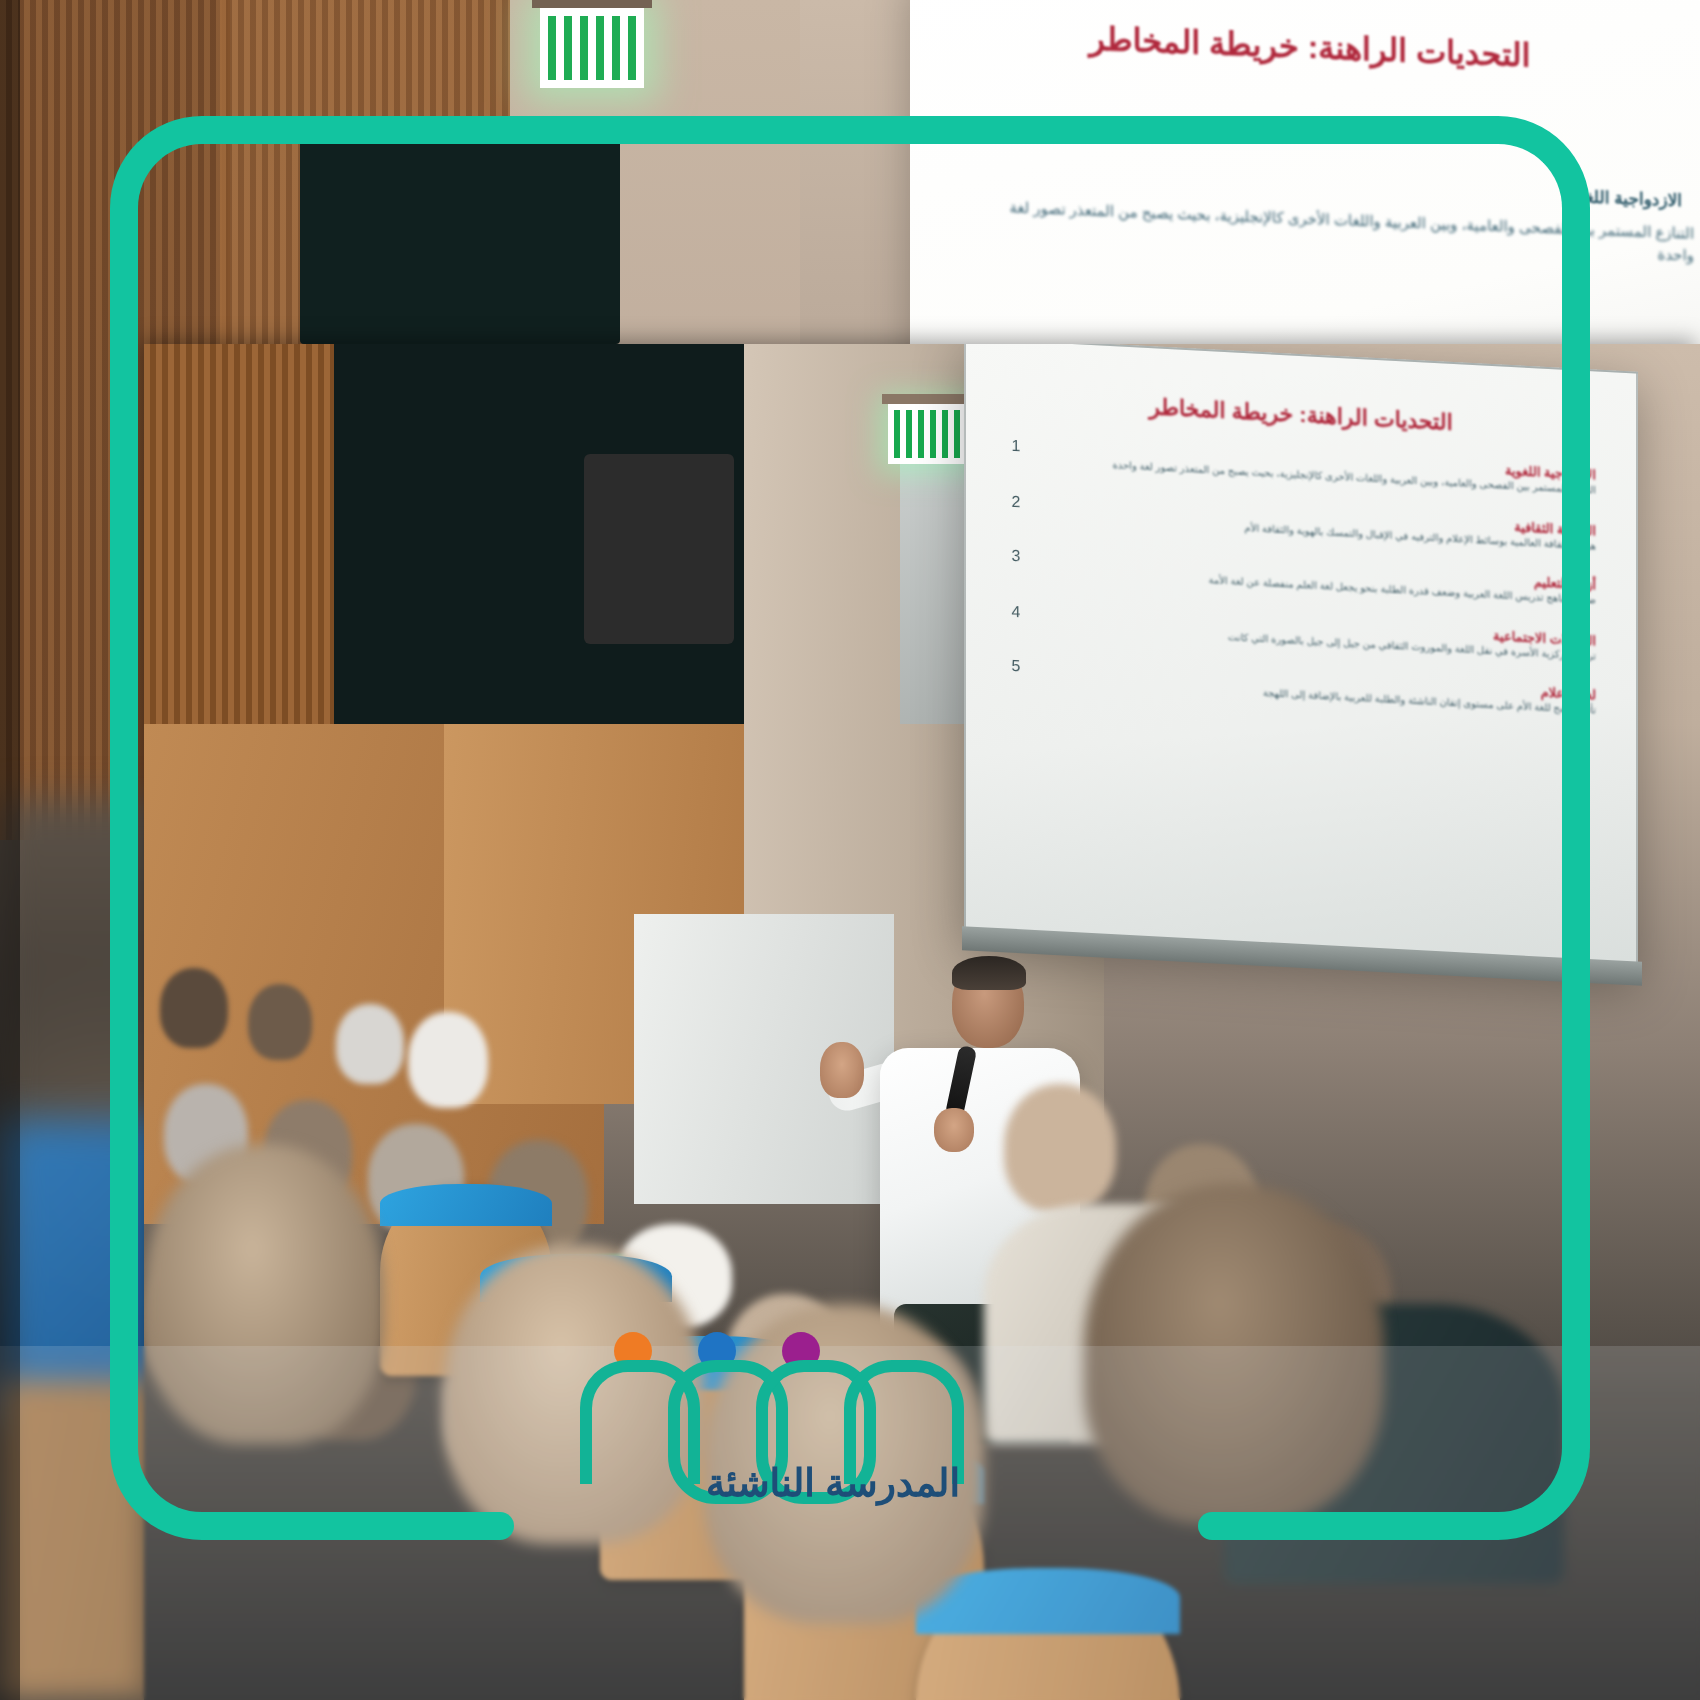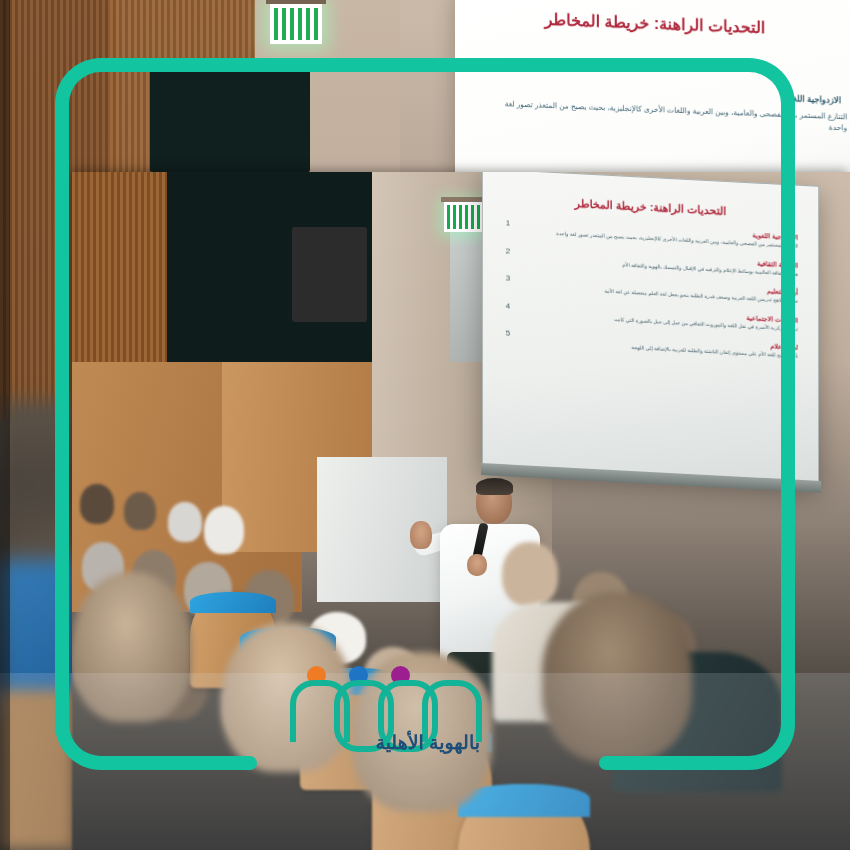--- a/index.html
+++ b/index.html
@@ -501,18 +501,18 @@
     </div>
 
     <div class="arches">
       <div class="arch a1"></div>
       <div class="arch a2"></div>
       <div class="arch a3"></div>
       <div class="arch a4"></div>
     </div>
 
     <div class="logo-sub">
-      <div class="l2">بالهوية الأهلية</div>
+      <div class="l2">المدرسة الناشئة</div>
     </div>
 
   </div>
 
 </div>
 
 </body></html>

